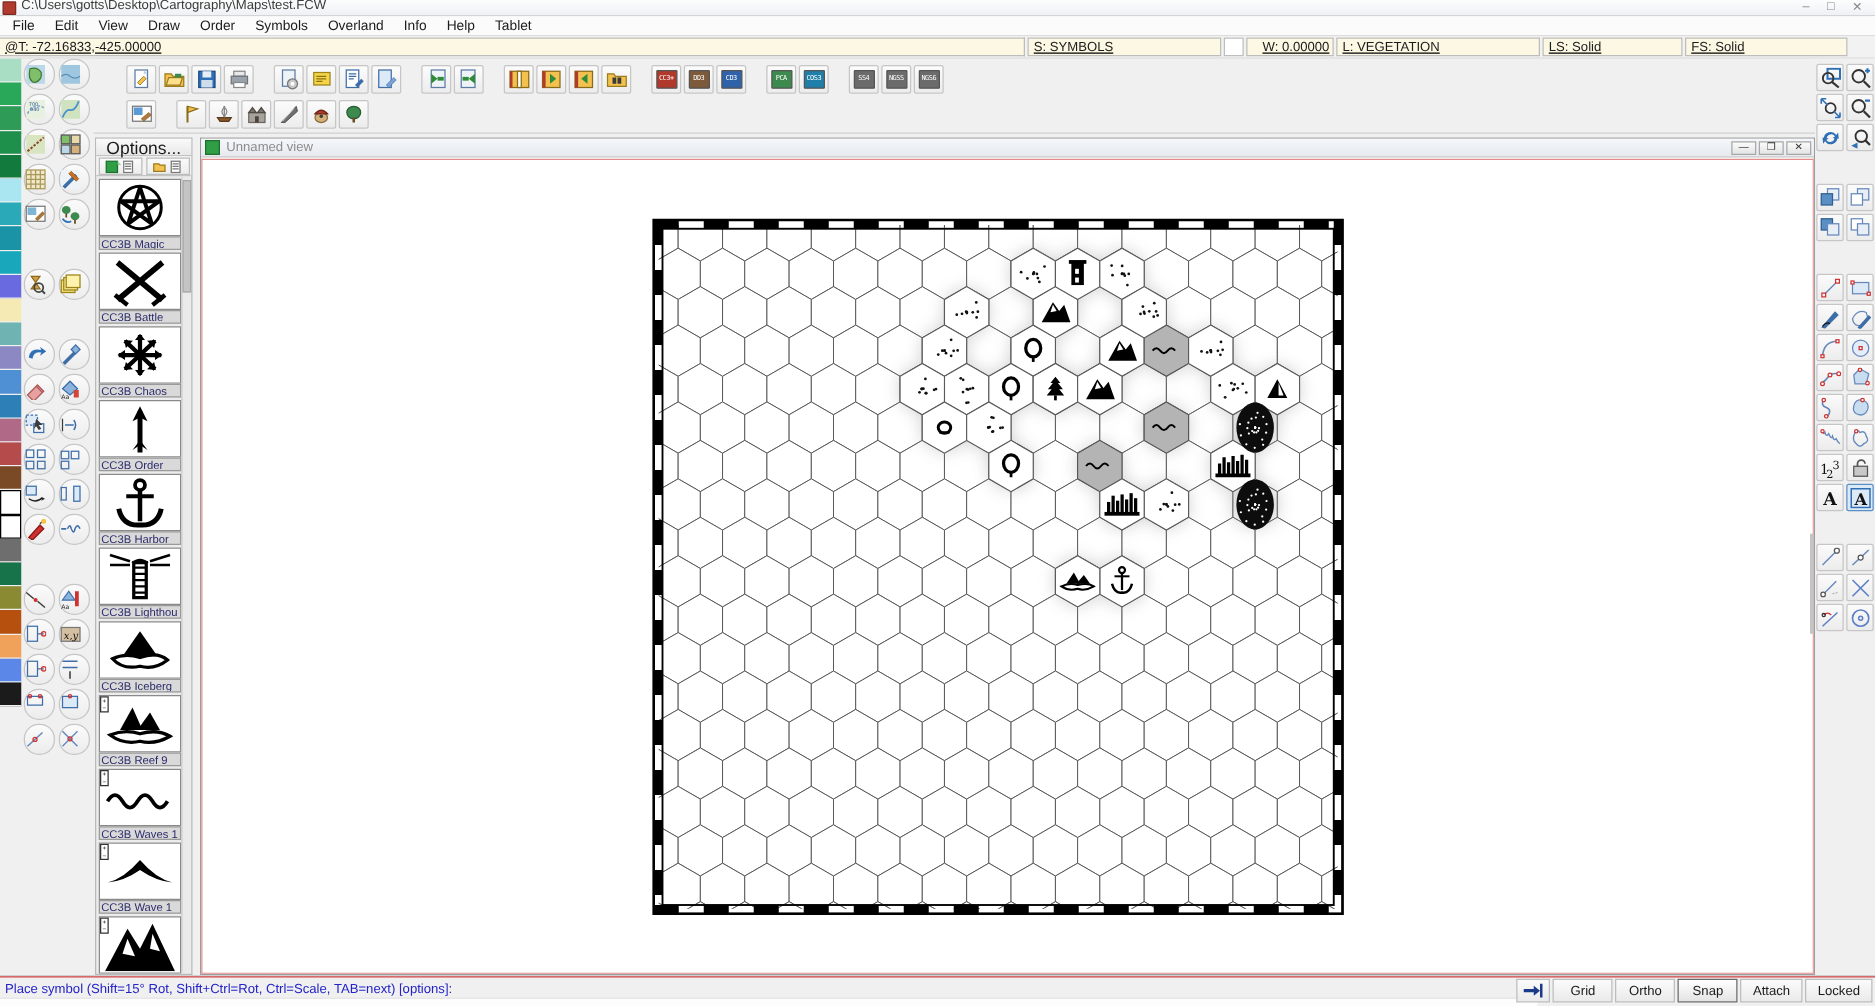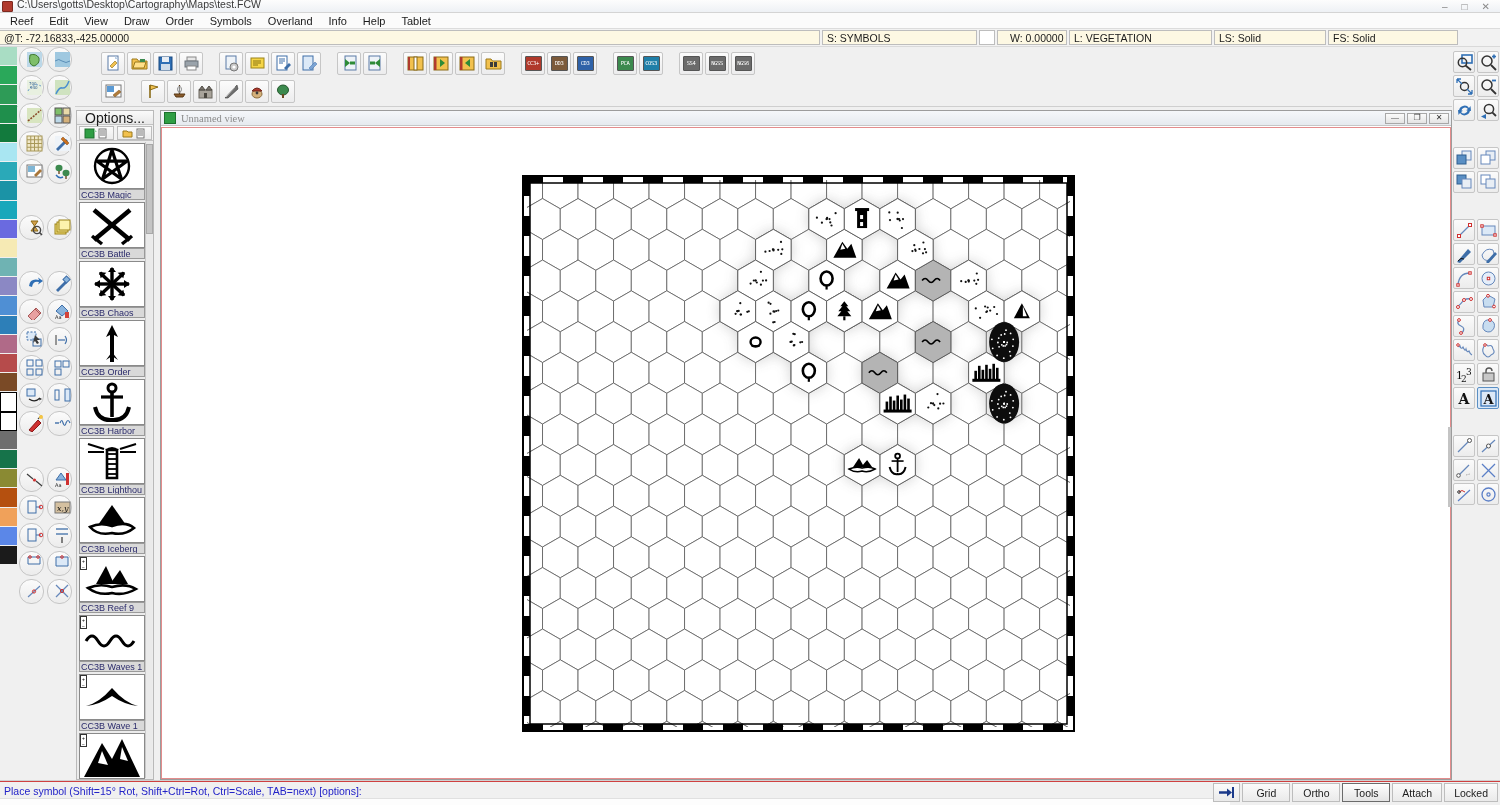--- a/index.html
+++ b/index.html
@@ -38,33 +38,33 @@
     display: flex; align-items: center; padding-left: 2px;
   }
   #menubar .mi {
     padding: 1px 8px; color: #1b1b1b; font-size: 11px; cursor: default; white-space: nowrap;
   }
 
   
   #fieldsrow {
     position: absolute; left: 0; top: 29px; width: 1500px; height: 18px;
     background: #f2f2f2; border-bottom: 1px solid #d9d9d9;
-    display: flex; align-items: center;
+    display: flex; align-items: center; text-decoration: underline;
   }
   .fld {
     height: 15px; background: #fdf8e3; border: 1px solid #bdbdbd;
     display: flex; align-items: center; padding: 0 4px;
     font-size: 10.5px; color: #1b1b1b; white-space: nowrap; overflow: hidden;
     margin-right: 2px;
   }
   #fld-coord { margin-left: 0; width: 820px; border-left: none; }
   #fld-s { width: 155px; }
   #fld-blank { width: 16px; background: #fff; }
   #fld-w { width: 70px; padding-left: 12px; }
-  #fld-l { width: 143px; }
+  #fld-l { width: 163px; }
   #fld-ls { width: 112px; }
   #fld-fs { width: 130px; }
 
   
   #toolbar {
     position: absolute; left: 0; top: 47px; width: 1500px; height: 60px;
     background: #f0f0f0; border-bottom: 1px solid #cfcfcf;
   }
   .tbrow { position: absolute; left: 0; display: flex; align-items: center; height: 26px; }
   #tbrow1 { top: 3px; }
@@ -95,21 +95,21 @@
     position: absolute; left: 18px; top: 47px; width: 57px; height: 733px;
     background: #f0f0f0;
   }
   .ltcol { position: absolute; top: 0; width: 27px; }
   #ltcol1 { left: 1px; }
   #ltcol2 { left: 29px; }
   .ltbtn {
     width: 25px; height: 25px; margin-bottom: 3px;
     background: linear-gradient(#fbfbfb,#ececec);
     border: 1px solid #c6c6c6; border-radius: 12px;
-    display: flex; align-items: center; justify-content: flex-end;
+    display: flex; align-items: center; justify-content: flex-start;
   }
   .ltbtn.spacer { background: transparent; border-color: transparent; }
 
   
   #symbolpanel {
     position: absolute; left: 76px; top: 110px; width: 78px; height: 670px;
     background: #ececec; border: 1px solid #b9b9b9;
   }
   #symbolpanel .opt {
     height: 14px; background: linear-gradient(#fafafa,#e8e8e8);
@@ -149,21 +149,21 @@
   }
   #symscroll .thumb { width: 7px; height: 90px; margin-top: 2px; background: #c4c4c4; border: 1px solid #a8a8a8; }
 
   
   #viewwin {
     position: absolute; left: 160px; top: 110px; right: 48px; bottom: 25px;
     background: #fff; border: 1px solid #9c9c9c;
   }
   #viewtitle {
     height: 15px; background: linear-gradient(#f5f7fa,#e6eaef);
-    border-bottom: 1px solid #c6c6c6; display: flex; align-items: center; padding-left: 3px; font-family: Liberation Serif, serif;
+    border-bottom: 1px solid #c6c6c6; display: flex; align-items: center; padding-left: 3px;
   }
   #viewtitle .vicon { width: 12px; height: 12px; background: #2f9e44; border: 1px solid #1c6f2d; margin-right: 5px; }
   #viewtitle .vtext { color: #8c8c8c; font-size: 10.5px; }
   #viewtitle .vbtns { margin-left: auto; display: flex; gap: 2px; padding-right: 2px; }
   #viewtitle .vbtn {
     width: 20px; height: 11px; background: linear-gradient(#fbfbfb,#e4e4e4);
     border: 1px solid #a8a8a8; display: flex; align-items: center; justify-content: center;
     font-size: 8px; color: #333; line-height: 10px;
   }
   #canvasarea {
@@ -230,21 +230,21 @@
     <div class="ticon"></div>
     <div class="ttext">C:\Users\gotts\Desktop\Cartography\Maps\test.FCW</div>
     <div class="winbtns">
       <span>–</span>
       <span>□</span>
       <span>✕</span>
     </div>
   </div>
 
   <div id="menubar">
-      <div class="mi">Reef</div>
+      <div class="mi">File</div>
       <div class="mi">Edit</div>
       <div class="mi">View</div>
       <div class="mi">Draw</div>
       <div class="mi">Order</div>
       <div class="mi">Symbols</div>
       <div class="mi">Overland</div>
       <div class="mi">Info</div>
       <div class="mi">Help</div>
       <div class="mi">Tablet</div>
     </div>
@@ -1792,19 +1792,19 @@
     <div id="sbtns">
         <div class="sbtn iconbtn">
           <svg width="17" height="17" viewBox="0 0 17 17">
             <line x1="1" y1="8.5" x2="12" y2="8.5" stroke="#1b3a8a" stroke-width="2.5"></line>
             <path d="M9 4.5 L14 8.5 L9 12.5 Z" fill="#1b3a8a"></path>
             <line x1="15" y1="3" x2="15" y2="14" stroke="#1b3a8a" stroke-width="2"></line>
           </svg>
         </div>
         <div class="sbtn">Grid</div>
         <div class="sbtn">Ortho</div>
-        <div class="sbtn active">Tools</div>
+        <div class="sbtn active">Snap</div>
         <div class="sbtn">Attach</div>
         <div class="sbtn">Locked</div>
       </div>
   </div>
 
 </div>
 
 </body></html>

